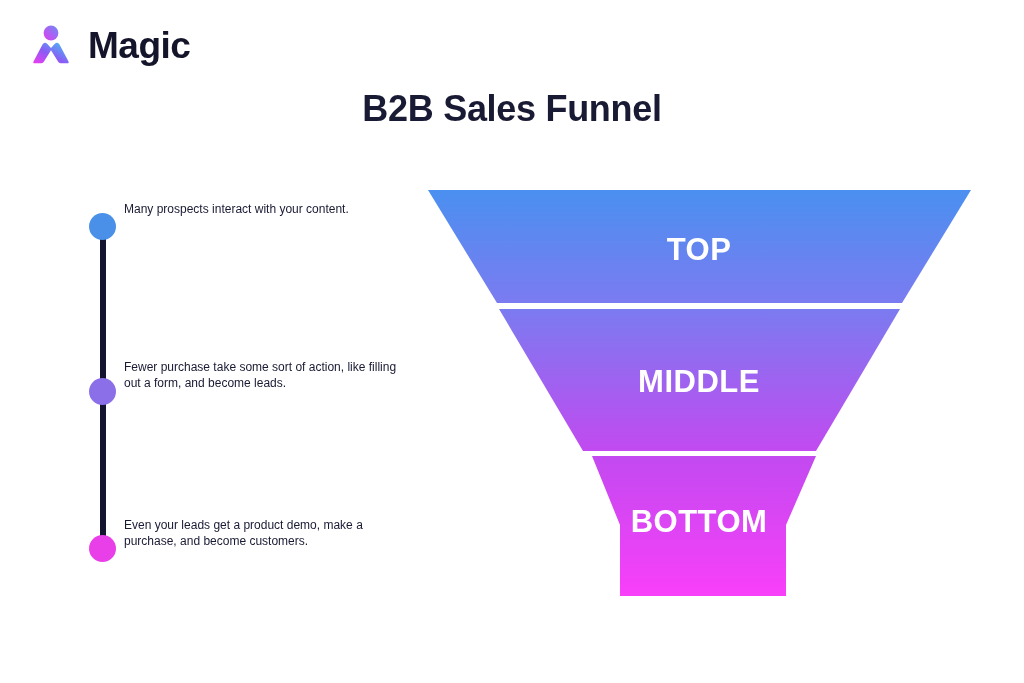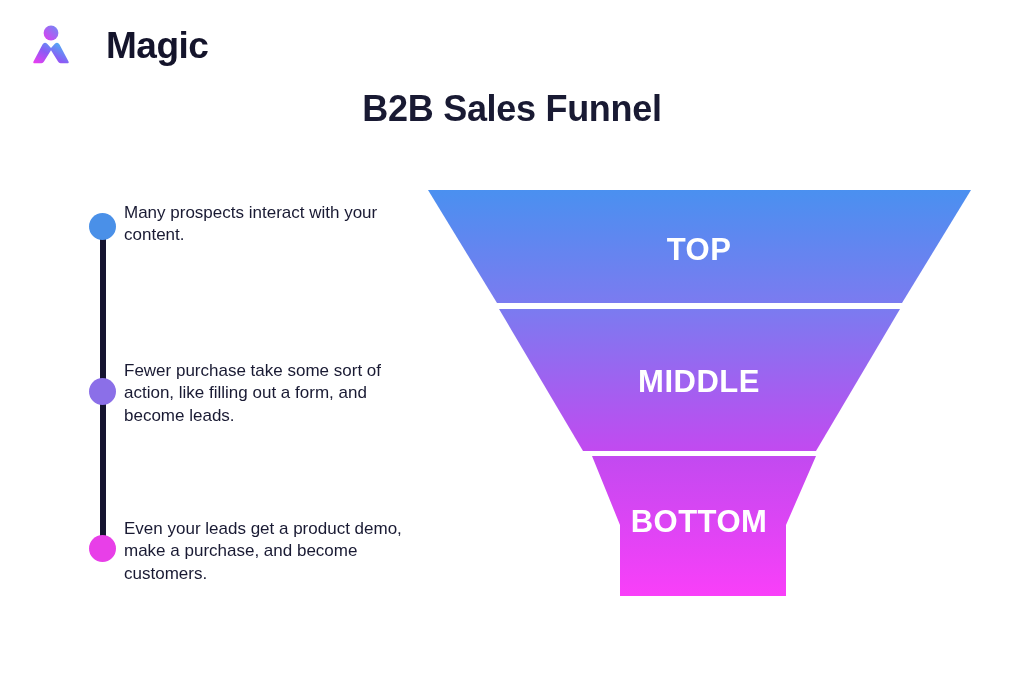--- a/index.html
+++ b/index.html
@@ -16,21 +16,21 @@
     background: #ffffff;
   }
 
   
   #brand {
     position: absolute;
     left: 28px;
     top: 22px;
     display: flex;
     align-items: center;
-    gap: 32px;
+    gap: 14px;
   }
   #brand-mark {
     width: 46px;
     height: 46px;
     display: block;
   }
   #brand-name {
     font-size: 37px;
     font-weight: bold;
     color: #14142b;
@@ -78,21 +78,21 @@
     left: 3px;
     width: 27px;
     height: 27px;
     border-radius: 50%;
     box-sizing: border-box;
   }
   .tl-text {
     position: absolute;
     left: 38px;
     width: 290px;
-    font-size: 17px;
+    font-size: 12px;
     line-height: 1.32;
     color: #191a33;
   }
 
   
   #tl-step-1 { top: 0px; }
   #tl-step-1 .tl-dot { top: 13px; }
   #tl-step-1 .tl-text { top: 2px; }
 
   #tl-step-2 { top: 160px; }

